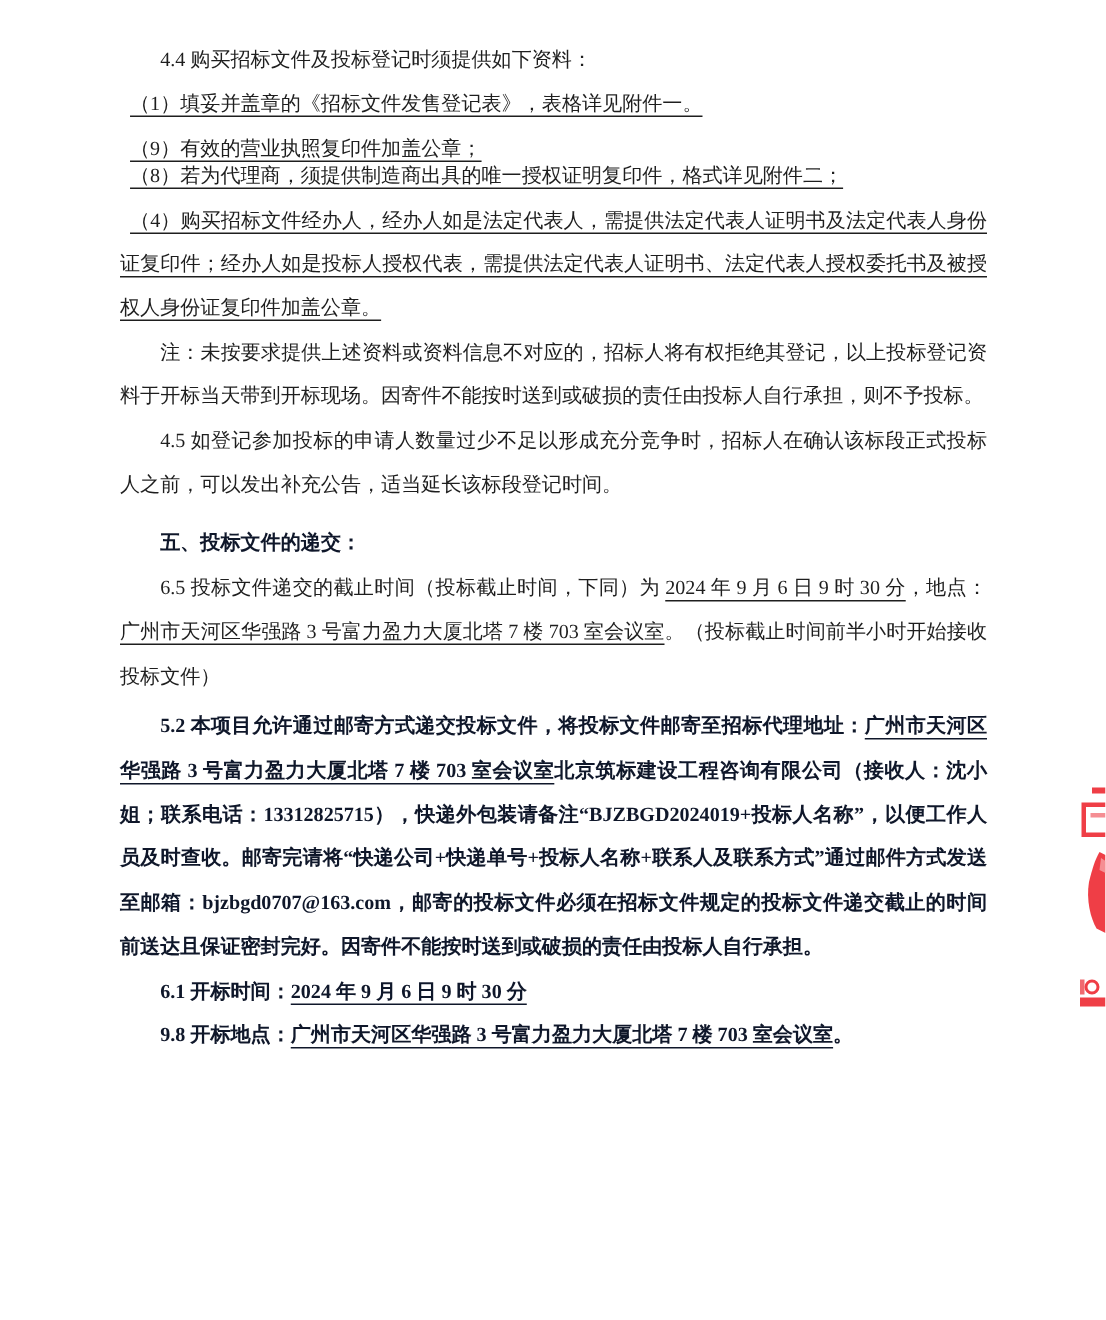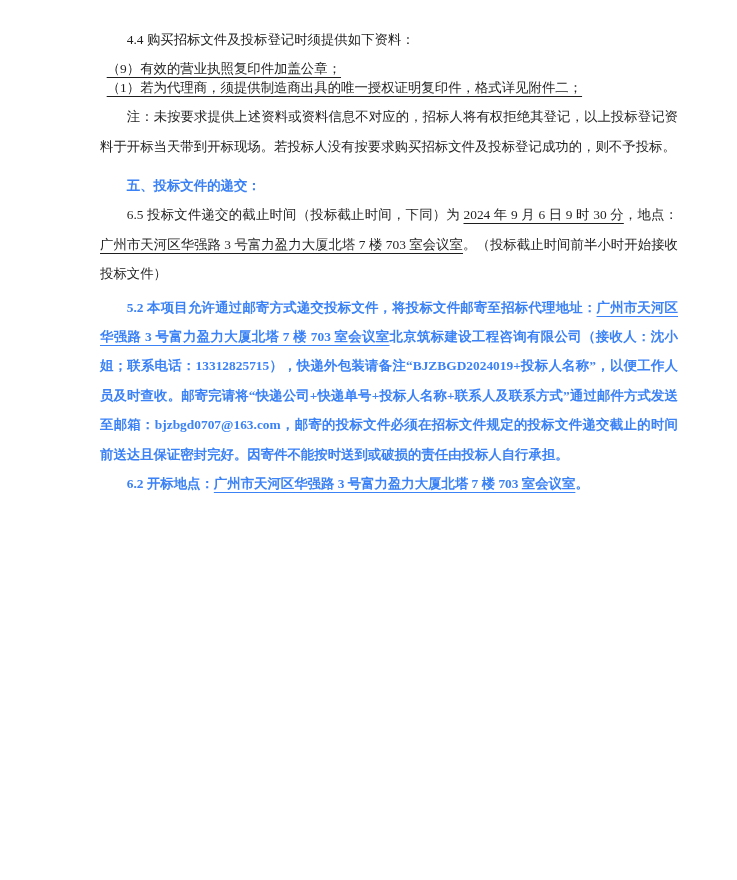--- a/index.html
+++ b/index.html
@@ -6,38 +6,37 @@
   body{
     width:737px;height:880px;
     background:#ffffff;
     overflow:hidden;
     position:relative;
     font-family:"Liberation Serif","DejaVu Serif",serif;
   }
   .page{
     position:absolute;inset:0;
     background:#ffffff;
-    margin-left:20px;
   }
   .doc{
     position:absolute;
     left:80px;top:25px;
     width:578px;
     color:#1e1e1e;
     font-size:13.4px;
     line-height:29.4px;
     text-align:justify;
   }
   .para{
     margin:0;
     text-indent:2em;
   }
   .para.bold{
     font-weight:bold;
-    color:#3b82f6;
+    color:#0f172a;
   }
   span.u{
     text-decoration:underline;
     text-underline-offset:4px;
     text-decoration-thickness:1px;
   }
   
   [data-name="item-1"],[data-name="item-2"],[data-name="item-3"],[data-name="item-4"]{text-indent:.5em;}
   [data-name="item-3"]{margin-top:-11px;}
   [data-name="heading-5"]{margin-top:10px;}
@@ -50,27 +49,31 @@
   .seal-middle{left:724px;top:568px;}
   .seal-lower{left:719px;top:650px;}
 </style>
 </head>
 <body>
 
 <div class="page" data-name="document-page">
 
   <div class="doc" data-name="document-body">
       <p class="para" data-name="clause-4-4"><span data-name="text-run">4.4 购买招标文件及投标登记时须提供如下资料：</span></p>
+      <p class="para" data-name="item-1"><span class="u" data-name="underlined-text">（1）填妥并盖章的《招标文件发售登记表》，表格详见附件一。 </span></p>
       <p class="para" data-name="item-2"><span class="u" data-name="underlined-text">（9）有效的营业执照复印件加盖公章； </span></p>
-      <p class="para" data-name="item-3"><span class="u" data-name="underlined-text">（1）若为代理商，须提供制造商出具的唯一授权证明复印件，格式详见附件二； </span></p>
-      <p class="para" data-name="note-paragraph"><span data-name="text-run">注：未按要求提供上述资料或资料信息不对应的，招标人将有权拒绝其登记，以上投标登记资料于开标当天带到开标现场。若投标人没有按要求购买招标文件及投标登记成功的，则不予投标。</span></p>
+      <p class="para" data-name="item-3"><span class="u" data-name="underlined-text">（8）若为代理商，须提供制造商出具的唯一授权证明复印件，格式详见附件二； </span></p>
+      <p class="para" data-name="item-4"><span class="u" data-name="underlined-text">（4）购买招标文件经办人，经办人如是法定代表人，需提供法定代表人证明书及法定代表人身份证复印件；经办人如是投标人授权代表，需提供法定代表人证明书、法定代表人授权委托书及被授权人身份证复印件加盖公章。 </span></p>
+      <p class="para" data-name="note-paragraph"><span data-name="text-run">注：未按要求提供上述资料或资料信息不对应的，招标人将有权拒绝其登记，以上投标登记资料于开标当天带到开标现场。因寄件不能按时送到或破损的责任由投标人自行承担，则不予投标。</span></p>
+      <p class="para" data-name="clause-4-5"><span data-name="text-run">4.5 如登记参加投标的申请人数量过少不足以形成充分竞争时，招标人在确认该标段正式投标人之前，可以发出补充公告，适当延长该标段登记时间。</span></p>
       <p class="para bold" data-name="heading-5"><span data-name="text-run">五、投标文件的递交：</span></p>
       <p class="para" data-name="clause-5-1"><span data-name="text-run">6.5 投标文件递交的截止时间（投标截止时间，下同）为 </span><span class="u" data-name="underlined-text">2024 年 9 月 6 日  9 时  30 分</span><span data-name="text-run">，地点：</span><span class="u" data-name="underlined-text">广州市天河区华强路 3 号富力盈力大厦北塔 7 楼 703 室会议室</span><span data-name="text-run">。（投标截止时间前半小时开始接收投标文件）</span></p>
       <p class="para bold" data-name="clause-5-2"><span data-name="text-run">5.2 本项目允许通过邮寄方式递交投标文件，将投标文件邮寄至招标代理地址：</span><span class="u" data-name="underlined-text">广州市天河区华强路 3 号富力盈力大厦北塔 7 楼 703 室会议室</span><span data-name="text-run">北京筑标建设工程咨询有限公司（接收人：沈小姐；联系电话：13312825715），快递外包装请备注“BJZBGD2024019+投标人名称”，以便工作人员及时查收。邮寄完请将“快递公司+快递单号+投标人名称+联系人及联系方式”通过邮件方式发送至邮箱：bjzbgd0707@163.com，邮寄的投标文件必须在招标文件规定的投标文件递交截止的时间前送达且保证密封完好。因寄件不能按时送到或破损的责任由投标人自行承担。</span></p>
-      <p class="para bold" data-name="clause-6-2"><span data-name="text-run">6.2 开标地点：</span><span class="u" data-name="underlined-text">广州市天河区华强路 3 号富力盈力大厦北塔 7 楼 703 室会议室</span><span data-name="text-run">。</span></p>
+      <p class="para bold" data-name="clause-6-1"><span data-name="text-run">6.1 开标时间：</span><span class="u" data-name="underlined-text">2024 年 9 月 6 日  9 时  30 分</span></p>
+      <p class="para bold" data-name="clause-6-2"><span data-name="text-run">9.8 开标地点：</span><span class="u" data-name="underlined-text">广州市天河区华强路 3 号富力盈力大厦北塔 7 楼 703 室会议室</span><span data-name="text-run">。</span></p>
     </div>
 
   <svg class="seal seal-upper" data-name="seal-fragment-upper-icon" width="19" height="40" viewBox="0 0 19 40" xmlns="http://www.w3.org/2000/svg">
     <path d="M10 1h9v4h-9z" fill="#ef3e46"></path>
     <path d="M3 11h16v3H6v17h13v3H3z" fill="#ef3e46"></path>
     <path d="M9 18h10v3H9z" fill="#f58e93"></path>
   </svg>
 
   <svg class="seal seal-middle" data-name="seal-fragment-middle-icon" width="13" height="54" viewBox="0 0 13 54" xmlns="http://www.w3.org/2000/svg">
     <path d="M9 0 L13 2 V54 L7 51 C3 44 0 32 2 20 C4 12 6 5 9 0 Z" fill="#ef3e46"></path>

